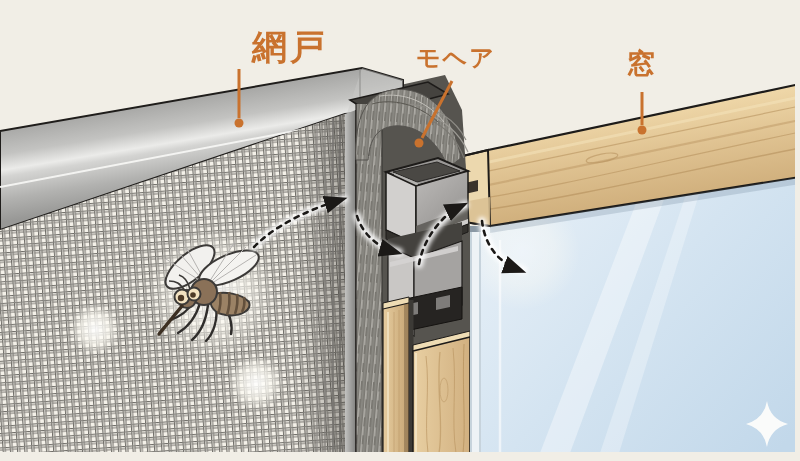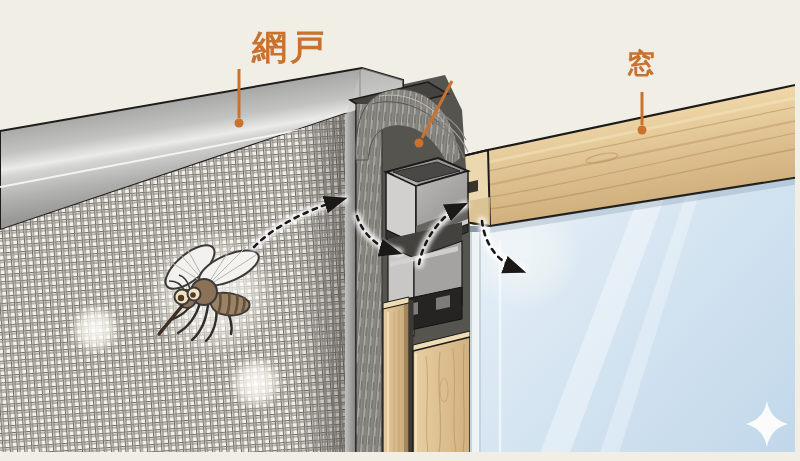--- a/index.html
+++ b/index.html
@@ -284,15 +284,16 @@
     <circle cx="419" cy="143" r="4.5" stroke="none"></circle>
     <line x1="642" y1="92" x2="642" y2="125"></line>
     <circle cx="642" cy="130" r="4.5" stroke="none"></circle>
   </g>
 
   <rect x="0" y="452" width="800" height="9" fill="#f1eee6"></rect>
   <rect x="795" y="0" width="5" height="461" fill="#f1eee6"></rect>
 </svg>
 
 <div class="callout" id="label-screen">網戸</div>
+<div class="callout" id="label-mohair">モヘア</div>
 <div class="callout" id="label-window">窓</div>
 
 </div>
 
 </body></html>

